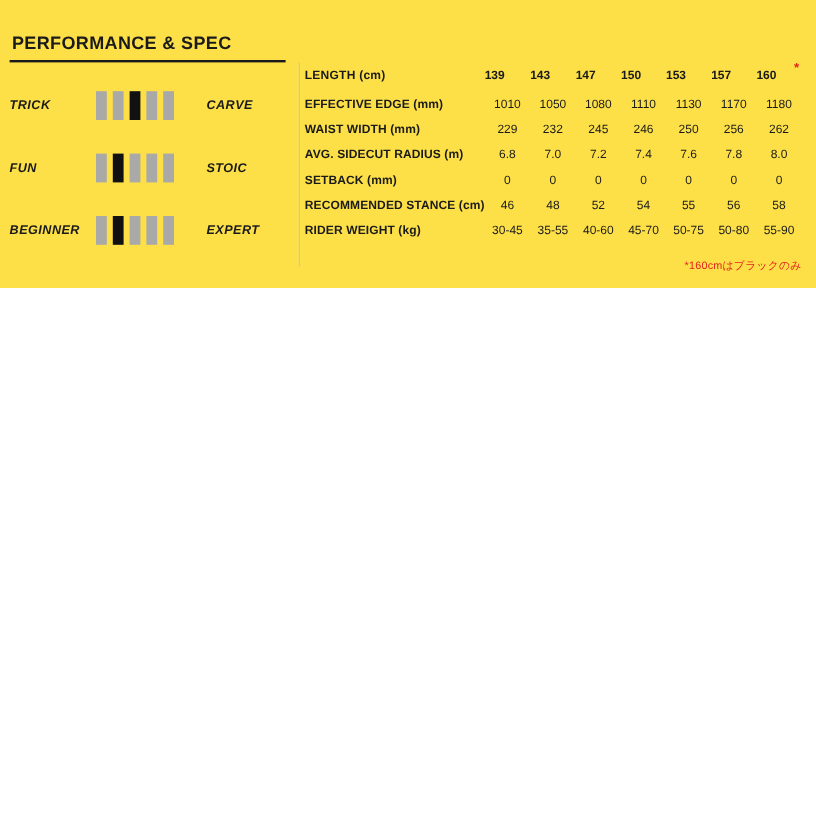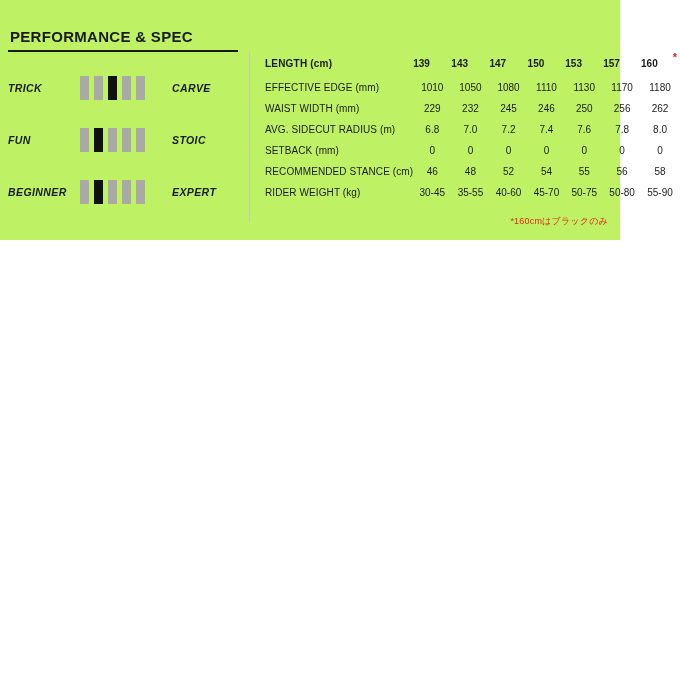--- a/index.html
+++ b/index.html
@@ -9,23 +9,23 @@
   }
   body {
     width: 680px;
     height: 680px;
     font-family: "Liberation Sans", sans-serif;
     -webkit-font-smoothing: antialiased;
   }
 
   .spec-panel {
     position: relative;
-    width: 620px;
+    width: 680px;
     height: 240px;
-    background: #bef264;
+    background: #fde047;
     box-sizing: border-box;
   }
 
   .panel-title {
     position: absolute;
     left: 10px;
     top: 28px;
     font-size: 15px;
     font-weight: bold;
     letter-spacing: 0.3px;
@@ -94,21 +94,21 @@
     left: 249px;
     top: 52px;
     width: 1px;
     height: 170px;
     background: #c5c5c3;
   }
 
   
   .table-wrap {
     position: absolute;
-    left: 265px;
+    left: 254px;
     top: 58px;
     width: 414px;
   }
 
   table.spec {
     border-collapse: collapse;
     width: 414px;
   }
 
   table.spec th,
@@ -136,21 +136,21 @@
   }
 
   .hdr-len.last {
     color: #1a1a1a;
     margin-top: 20px;
   }
 
   .row-label {
     text-align: left;
     font-size: 9.5px;
-    font-weight: normal;
+    font-weight: bold;
     letter-spacing: 0.1px;
     white-space: nowrap;
     padding: 5px 0 !important;
   }
 
   .cell {
     text-align: center;
     font-size: 10.5px;
     font-weight: normal;
     padding: 5px 0 !important;

